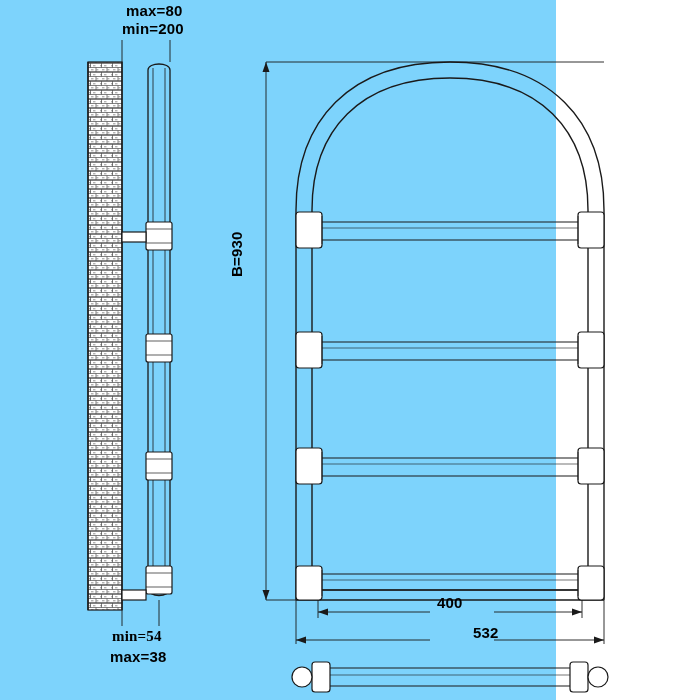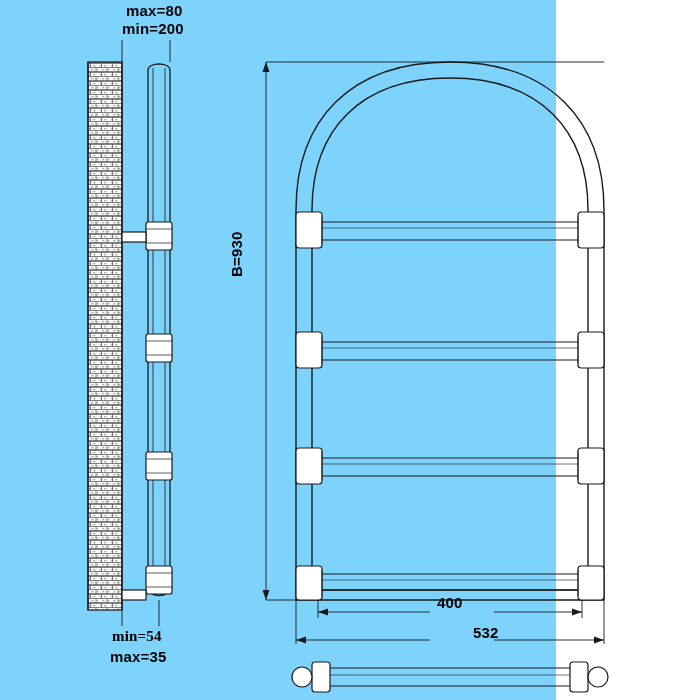--- a/index.html
+++ b/index.html
@@ -221,18 +221,18 @@
         <rect x="570" y="662" width="18" height="30" rx="3"></rect>
       </g>
       <circle cx="302" cy="677" r="10" stroke="#1a1a1a" stroke-width="1.2" fill="#ffffff"></circle>
       <circle cx="598" cy="677" r="10" stroke="#1a1a1a" stroke-width="1.2" fill="#ffffff"></circle>
     </g>
   </svg>
 
   <div class="lbl lbl-max-top">max=80</div>
   <div class="lbl lbl-min-top">min=200</div>
   <div class="lbl lbl-min-bot">min=54</div>
-  <div class="lbl lbl-max-bot">max=35</div>
+  <div class="lbl lbl-max-bot">max=38</div>
   <div class="lbl lbl-b930">B=930</div>
   <div class="lbl lbl-500">400</div>
   <div class="lbl lbl-532">532</div>
 
 </div>
 
 </body></html>

